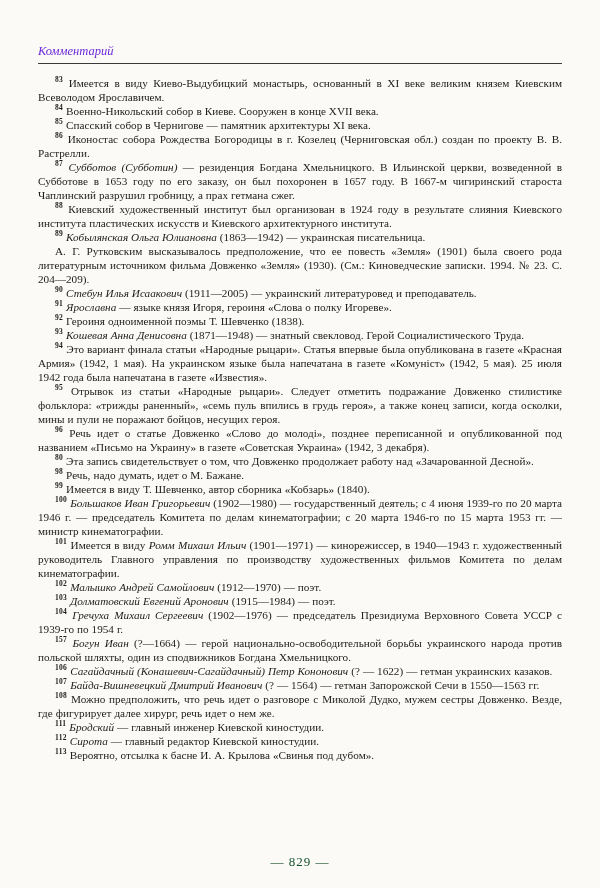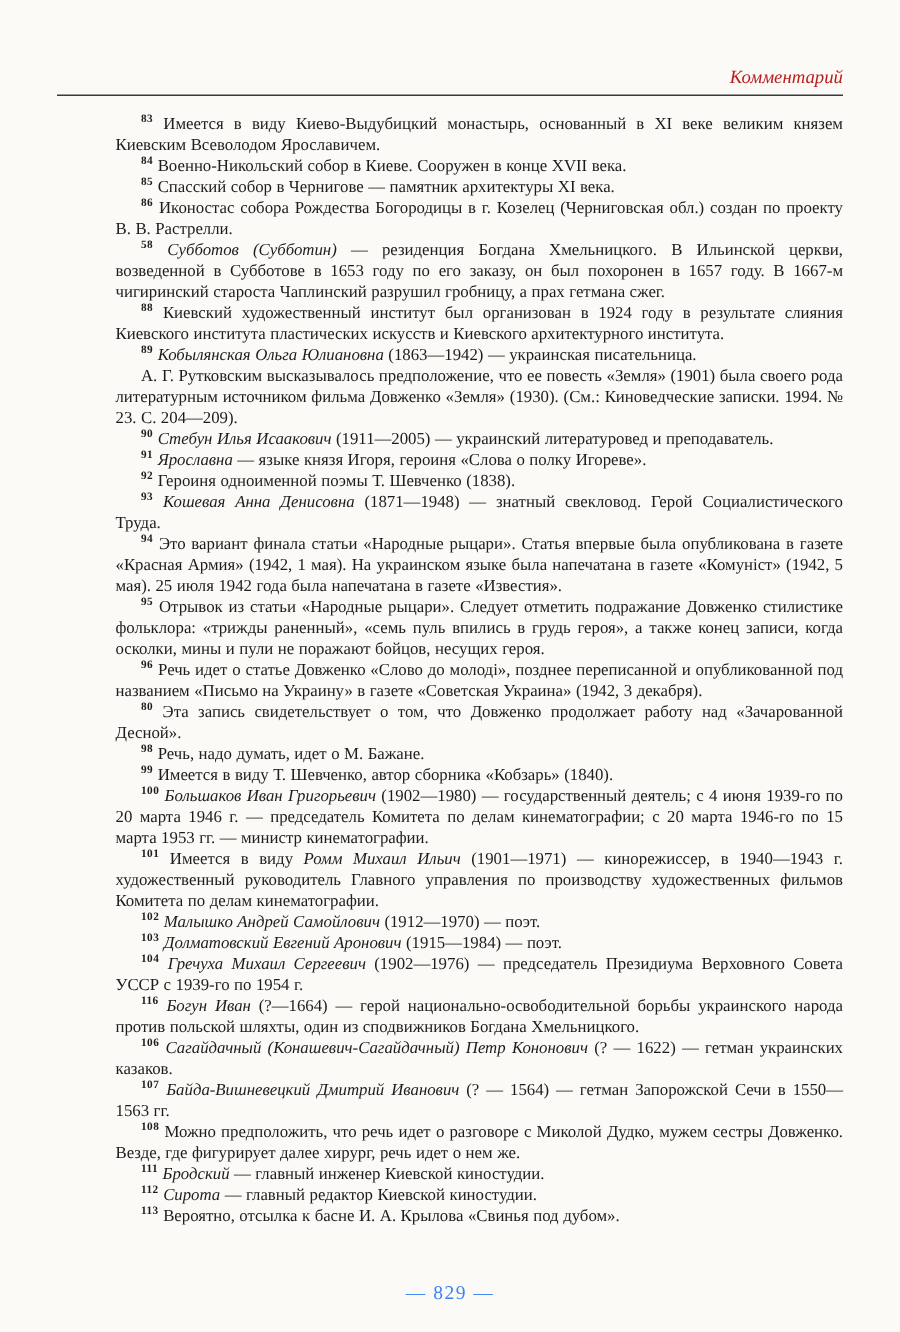--- a/index.html
+++ b/index.html
@@ -15,35 +15,34 @@
     box-sizing: border-box;
     width: 600px;
     height: 888px;
     background: #fbfaf7;
     padding: 44px 38px 18px 38px;
     display: flex;
     flex-direction: column;
     overflow: hidden;
   }
   header.running-head {
-    text-align: right;
+    text-align: left;
     font-style: italic;
     font-size: 12.5px;
     line-height: 14px;
     padding-bottom: 3px;
-    color: #b91c1c;
+    color: #6d28d9;
   }
   hr.header-rule {
     border: none;
     border-top: 1.2px solid #3a3a3a;
     margin: 2px 0 12px 0;
   }
   main.notes {
     flex: 1 1 auto;
-    margin-left: 39px;
   }
   p.note {
     margin: 0;
     text-align: justify;
     font-size: 11.2px;
     line-height: 14px;
     text-indent: 17px;
     word-spacing: 0.2px;
   }
   sup.note-num {
@@ -51,57 +50,57 @@
     line-height: 0;
     font-weight: bold;
     letter-spacing: 0.3px;
   }
   p.note em {
   }
   footer.page-footer {
     text-align: center;
     font-size: 13px;
     padding-top: 9px;
-    color: #3b82f6;
+    color: #14532d;
     letter-spacing: 1px;
   }
 </style>
 </head>
 <body>
 
 <div class="page">
   <header class="running-head">
     <span>Комментарий</span>
   </header>
   <hr class="header-rule">
   <main class="notes">
       <p class="note"><sup class="note-num">83</sup> <span>Имеется в виду Киево-Выдубицкий монастырь, основанный в XI веке великим князем Киевским Всеволодом Ярославичем.</span></p>
       <p class="note"><sup class="note-num">84</sup> <span>Военно-Никольский собор в Киеве. Сооружен в конце XVII века.</span></p>
       <p class="note"><sup class="note-num">85</sup> <span>Спасский собор в Чернигове — памятник архитектуры XI века.</span></p>
       <p class="note"><sup class="note-num">86</sup> <span>Иконостас собора Рождества Богородицы в г. Козелец (Черниговская обл.) создан по проекту В. В. Растрелли.</span></p>
-      <p class="note"><sup class="note-num">58</sup> <em>Субботов (Субботин)</em><span> — резиденция Богдана Хмельницкого. В Ильинской церкви, возведенной в Субботове в 1653 году по его заказу, он был похоронен в 1657 году. В 1667-м чигиринский староста Чаплинский разрушил гробницу, а прах гетмана сжег.</span></p>
+      <p class="note"><sup class="note-num">87</sup> <em>Субботов (Субботин)</em><span> — резиденция Богдана Хмельницкого. В Ильинской церкви, возведенной в Субботове в 1653 году по его заказу, он был похоронен в 1657 году. В 1667-м чигиринский староста Чаплинский разрушил гробницу, а прах гетмана сжег.</span></p>
       <p class="note"><sup class="note-num">88</sup> <span>Киевский художественный институт был организован в 1924 году в результате слияния Киевского института пластических искусств и Киевского архитектурного института.</span></p>
       <p class="note"><sup class="note-num">89</sup> <em>Кобылянская Ольга Юлиановна</em><span> (1863—1942) — украинская писательница.</span></p>
       <p class="note"><span>А. Г. Рутковским высказывалось предположение, что ее повесть «Земля» (1901) была своего рода литературным источником фильма Довженко «Земля» (1930). (См.: Киноведческие записки. 1994. № 23. С. 204—209).</span></p>
       <p class="note"><sup class="note-num">90</sup> <em>Стебун Илья Исаакович</em><span> (1911—2005) — украинский литературовед и преподаватель.</span></p>
       <p class="note"><sup class="note-num">91</sup> <em>Ярославна</em><span> — языке князя Игоря, героиня «Слова о полку Игореве».</span></p>
       <p class="note"><sup class="note-num">92</sup> <span>Героиня одноименной поэмы Т. Шевченко (1838).</span></p>
       <p class="note"><sup class="note-num">93</sup> <em>Кошевая Анна Денисовна</em><span> (1871—1948) — знатный свекловод. Герой Социалистического Труда.</span></p>
       <p class="note"><sup class="note-num">94</sup> <span>Это вариант финала статьи «Народные рыцари». Статья впервые была опубликована в газете «Красная Армия» (1942, 1 мая). На украинском языке была напечатана в газете «Комуніст» (1942, 5 мая). 25 июля 1942 года была напечатана в газете «Известия».</span></p>
       <p class="note"><sup class="note-num">95</sup> <span>Отрывок из статьи «Народные рыцари». Следует отметить подражание Довженко стилистике фольклора: «трижды раненный», «семь пуль впились в грудь героя», а также конец записи, когда осколки, мины и пули не поражают бойцов, несущих героя.</span></p>
       <p class="note"><sup class="note-num">96</sup> <span>Речь идет о статье Довженко «Слово до молоді», позднее переписанной и опубликованной под названием «Письмо на Украину» в газете «Советская Украина» (1942, 3 декабря).</span></p>
       <p class="note"><sup class="note-num">80</sup> <span>Эта запись свидетельствует о том, что Довженко продолжает работу над «Зачарованной Десной».</span></p>
       <p class="note"><sup class="note-num">98</sup> <span>Речь, надо думать, идет о М. Бажане.</span></p>
       <p class="note"><sup class="note-num">99</sup> <span>Имеется в виду Т. Шевченко, автор сборника «Кобзарь» (1840).</span></p>
       <p class="note"><sup class="note-num">100</sup> <em>Большаков Иван Григорьевич</em><span> (1902—1980) — государственный деятель; с 4 июня 1939-го по 20 марта 1946 г. — председатель Комитета по делам кинематографии; с 20 марта 1946-го по 15 марта 1953 гг. — министр кинематографии.</span></p>
       <p class="note"><sup class="note-num">101</sup> <span>Имеется в виду </span><em>Ромм Михаил Ильич</em><span> (1901—1971) — кинорежиссер, в 1940—1943 г. художественный руководитель Главного управления по производству художественных фильмов Комитета по делам кинематографии.</span></p>
       <p class="note"><sup class="note-num">102</sup> <em>Малышко Андрей Самойлович</em><span> (1912—1970) — поэт.</span></p>
       <p class="note"><sup class="note-num">103</sup> <em>Долматовский Евгений Аронович</em><span> (1915—1984) — поэт.</span></p>
       <p class="note"><sup class="note-num">104</sup> <em>Гречуха Михаил Сергеевич</em><span> (1902—1976) — председатель Президиума Верховного Совета УССР с 1939-го по 1954 г.</span></p>
-      <p class="note"><sup class="note-num">116</sup> <em>Богун Иван</em><span> (?—1664) — герой национально-освободительной борьбы украинского народа против польской шляхты, один из сподвижников Богдана Хмельницкого.</span></p>
+      <p class="note"><sup class="note-num">157</sup> <em>Богун Иван</em><span> (?—1664) — герой национально-освободительной борьбы украинского народа против польской шляхты, один из сподвижников Богдана Хмельницкого.</span></p>
       <p class="note"><sup class="note-num">106</sup> <em>Сагайдачный (Конашевич-Сагайдачный) Петр Кононович</em><span> (? — 1622) — гетман украинских казаков.</span></p>
       <p class="note"><sup class="note-num">107</sup> <em>Байда-Вишневецкий Дмитрий Иванович</em><span> (? — 1564) — гетман Запорожской Сечи в 1550—1563 гг.</span></p>
       <p class="note"><sup class="note-num">108</sup> <span>Можно предположить, что речь идет о разговоре с Миколой Дудко, мужем сестры Довженко. Везде, где фигурирует далее хирург, речь идет о нем же.</span></p>
       <p class="note"><sup class="note-num">111</sup> <em>Бродский</em><span> — главный инженер Киевской киностудии.</span></p>
       <p class="note"><sup class="note-num">112</sup> <em>Сирота</em><span> — главный редактор Киевской киностудии.</span></p>
       <p class="note"><sup class="note-num">113</sup> <span>Вероятно, отсылка к басне И. А. Крылова «Свинья под дубом».</span></p>
     </main>
   <footer class="page-footer">
     <span>— 829 —</span>
   </footer>

